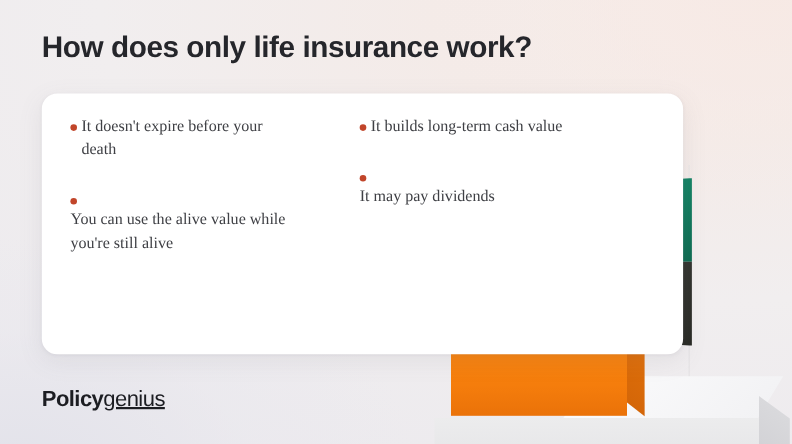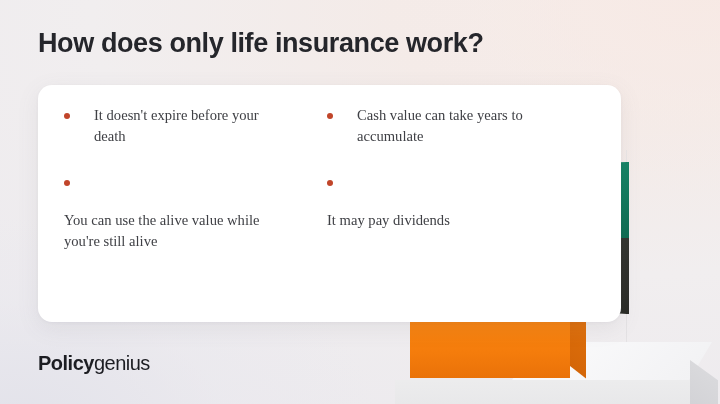--- a/index.html
+++ b/index.html
@@ -96,38 +96,38 @@
       box-shadow:0 2px 5px rgba(160,80,20,.18); }
 
   
   .card {
     position:absolute; left:38px; top:85px; width:583px; height:237px;
     background:#ffffff; border-radius:14px;
     box-shadow:0 6px 22px rgba(110,105,120,.10), 0 1px 3px rgba(110,105,120,.06);
   }
   .cols { position:absolute; left:26px; top:20px; right:0; display:flex; gap:58px; }
   .col { width:205px; }
-  .bullet { display:flex; gap:24px; margin-bottom:25px; }
+  .bullet { display:flex; gap:4px; margin-bottom:25px; }
   .bullet:last-child { margin-bottom:0;flex-direction:column; }
   .dot {
     flex:0 0 auto; width:6px; height:6px; border-radius:50%;
     background:#c1452a; margin-top:8px;
   }
   .btxt {
     font-family:"Liberation Serif", serif;
     font-size:14.6px; line-height:21px; color:#3f4045;
   }
 
   
   .logo {
     position:absolute; left:38px; top:352px;
     font-size:20px; letter-spacing:-0.5px; color:#1c1d22; white-space:nowrap;
   }
   .logo b { font-weight:700;margin-top:28px; }
-  .logo span { font-weight:400; }
+  .logo span { font-weight:400;text-decoration:underline; }
 </style>
 </head>
 <body>
 
 <div class="bg"></div>
 <div class="bg-warm"></div>
 <div class="bg-cool"></div>
 
 <div class="illo">
   <div class="wall-edge"></div>
@@ -167,21 +167,21 @@
       </div>
       <div class="bullet">
         <div class="dot"></div>
         <div class="btxt">You can use the alive value while you're still alive</div>
       </div>
     </div>
 
     <div class="col">
       <div class="bullet">
         <div class="dot"></div>
-        <div class="btxt">Cash value can take years to accumulate</div>
+        <div class="btxt">It builds long-term cash value</div>
       </div>
       <div class="bullet">
         <div class="dot"></div>
         <div class="btxt">It may pay dividends</div>
       </div>
     </div>
 
   </div>
 </div>
 

